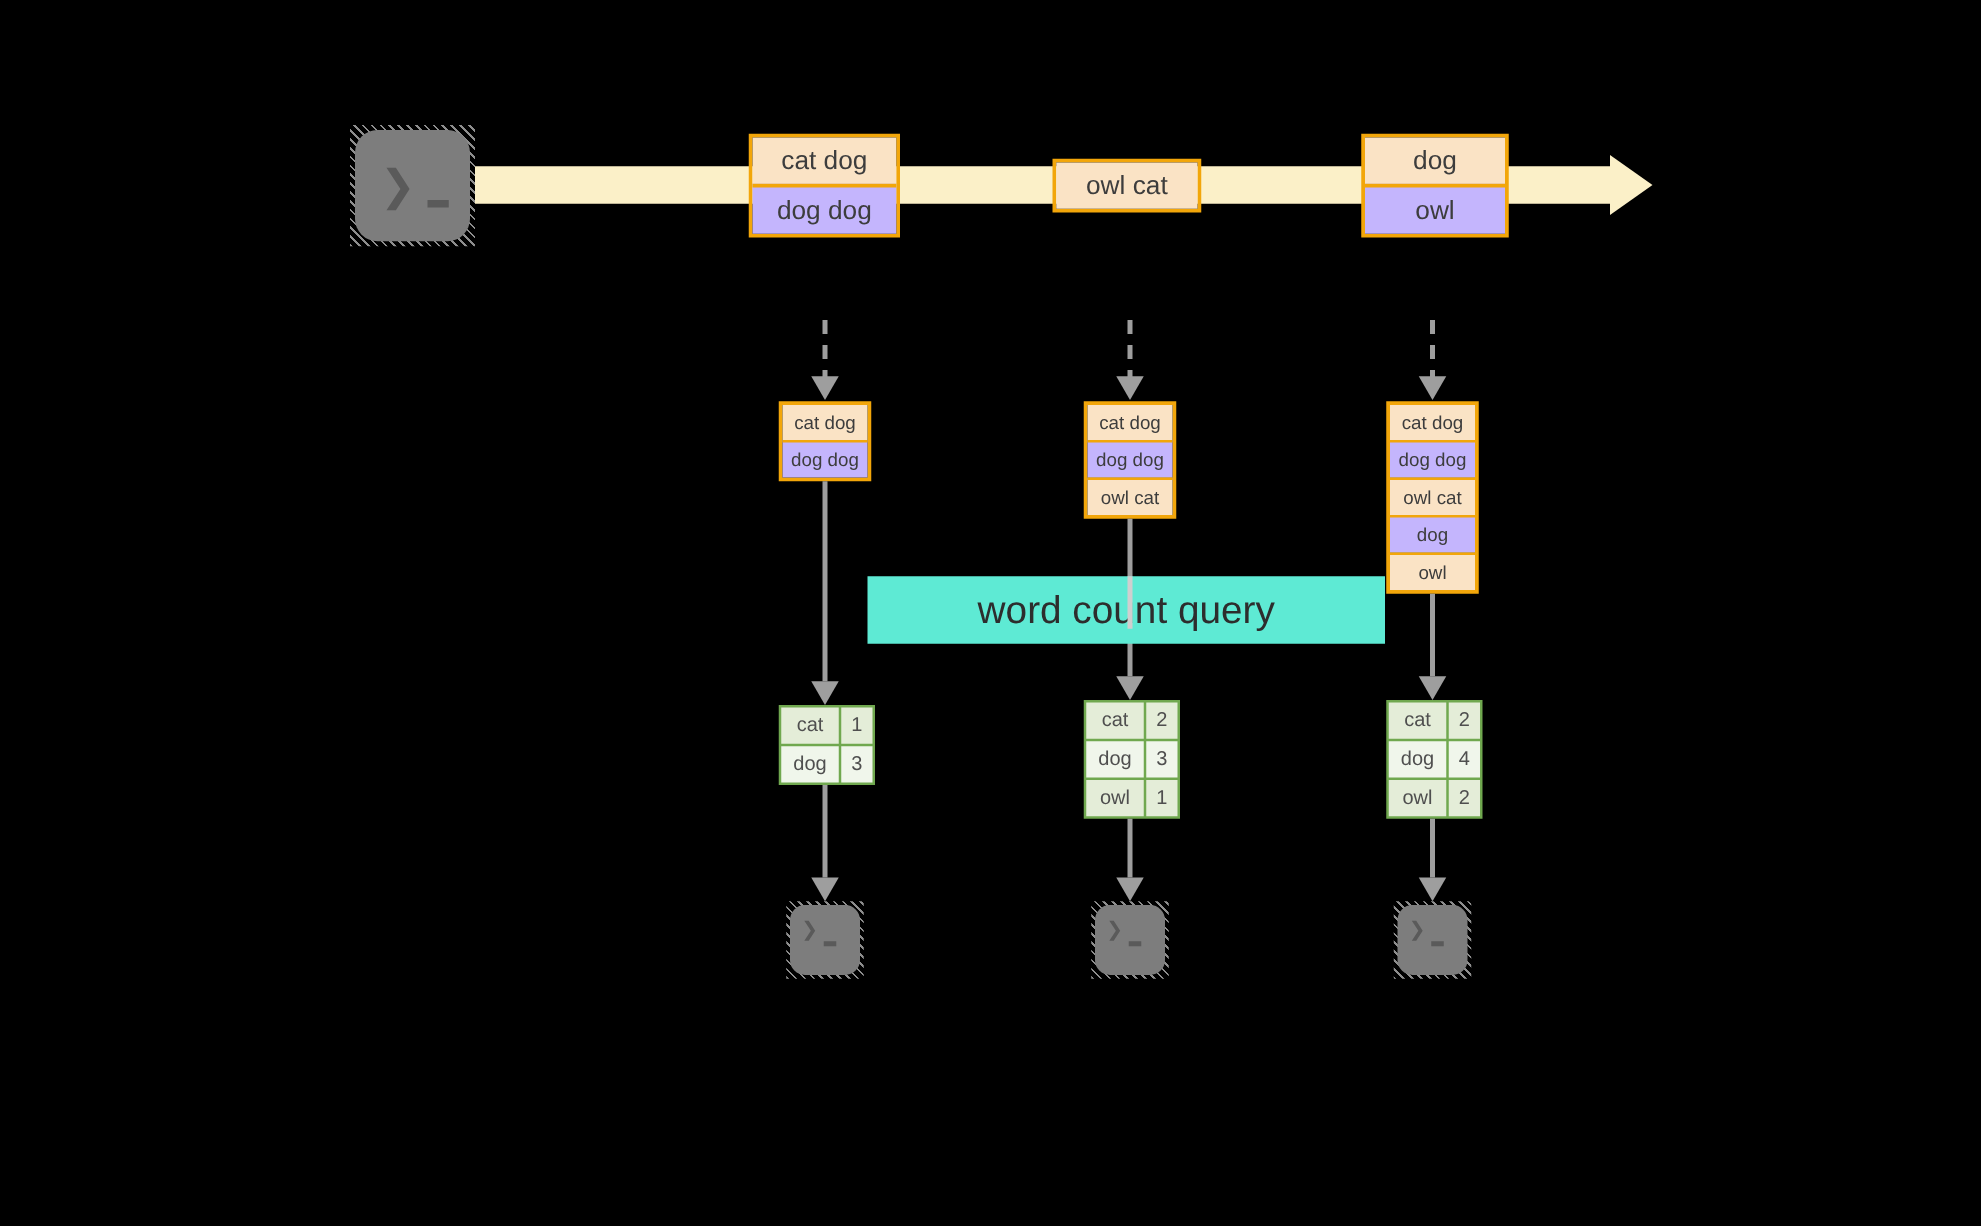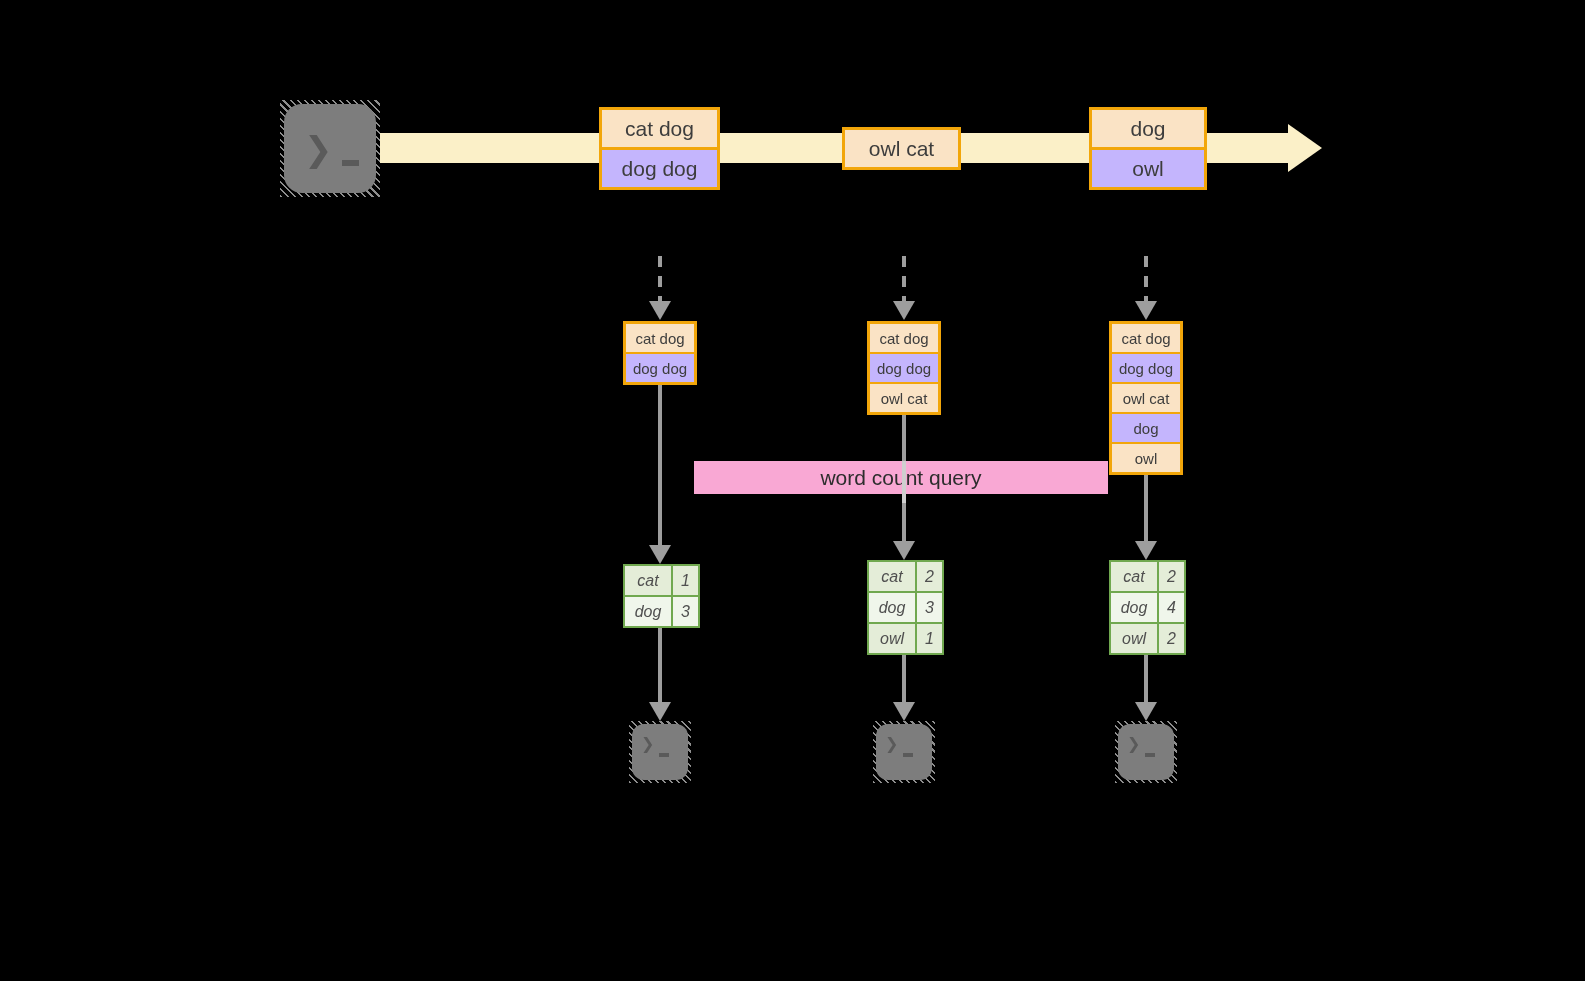--- a/index.html
+++ b/index.html
@@ -23,26 +23,26 @@
   .state .orow{height:28px;font-size:15px;}
   .state .orow + .orow{border-top:2px solid #F2A60A;}
   .state1{left:623px;top:321px;} .state2{left:867px;top:321px;} .state3{left:1109px;top:321px;}
   
   .vline{position:absolute;width:4px;background:#9E9E9E;z-index:3;}
   .vdash{position:absolute;width:4px;z-index:3;
     background:repeating-linear-gradient(180deg,#9E9E9E 0 11px,transparent 11px 20px);}
   .ahead{position:absolute;width:0;height:0;z-index:3;
     border-left:11px solid transparent;border-right:11px solid transparent;border-top:19px solid #9E9E9E;}
   
-  .query-band{position:absolute;left:694px;top:461px;width:414px;height:33px;background:#f9a8d4;z-index:5;
-    display:flex;align-items:center;justify-content:center;font-size:21px;color:#2d2d2d;}
+  .query-band{position:absolute;left:694px;top:461px;width:414px;height:54px;background:#5eead4;z-index:5;
+    display:flex;align-items:center;justify-content:center;font-size:31px;color:#2d2d2d;}
   .band-line{position:absolute;left:902px;top:461px;width:4px;height:42px;background:#cfcfcf;z-index:6;}
   
   .ctable{position:absolute;background:#70A84F;padding:2px;display:flex;flex-direction:column;gap:2px;z-index:2;}
-  .ctable .trow{display:flex;gap:2px;height:29px;font-style:italic;}
+  .ctable .trow{display:flex;gap:2px;height:29px;}
   .ctable .cell{display:flex;align-items:center;justify-content:center;font-size:16px;color:#4f4f4f;background:#F0F6EB;}
   .ctable .trow:nth-child(odd) .cell{background:#E4EDD8;}
   .ctable .wcell{width:46px;} .ctable .ncell{width:25px;}
   .ctable1{left:623px;top:564px;} .ctable2{left:867px;top:560px;} .ctable3{left:1109px;top:560px;}
   
   .hicon{position:absolute;z-index:4;
     background:repeating-linear-gradient(45deg,#8e8e8e 0 1.5px,#000 1.5px 5px);}
   .hicon .inner{position:absolute;background:#7d7d7d;}
   .src-icon{left:280px;top:100px;width:100px;height:97px;}
   .src-icon .inner{inset:4px;border-radius:18px;}

